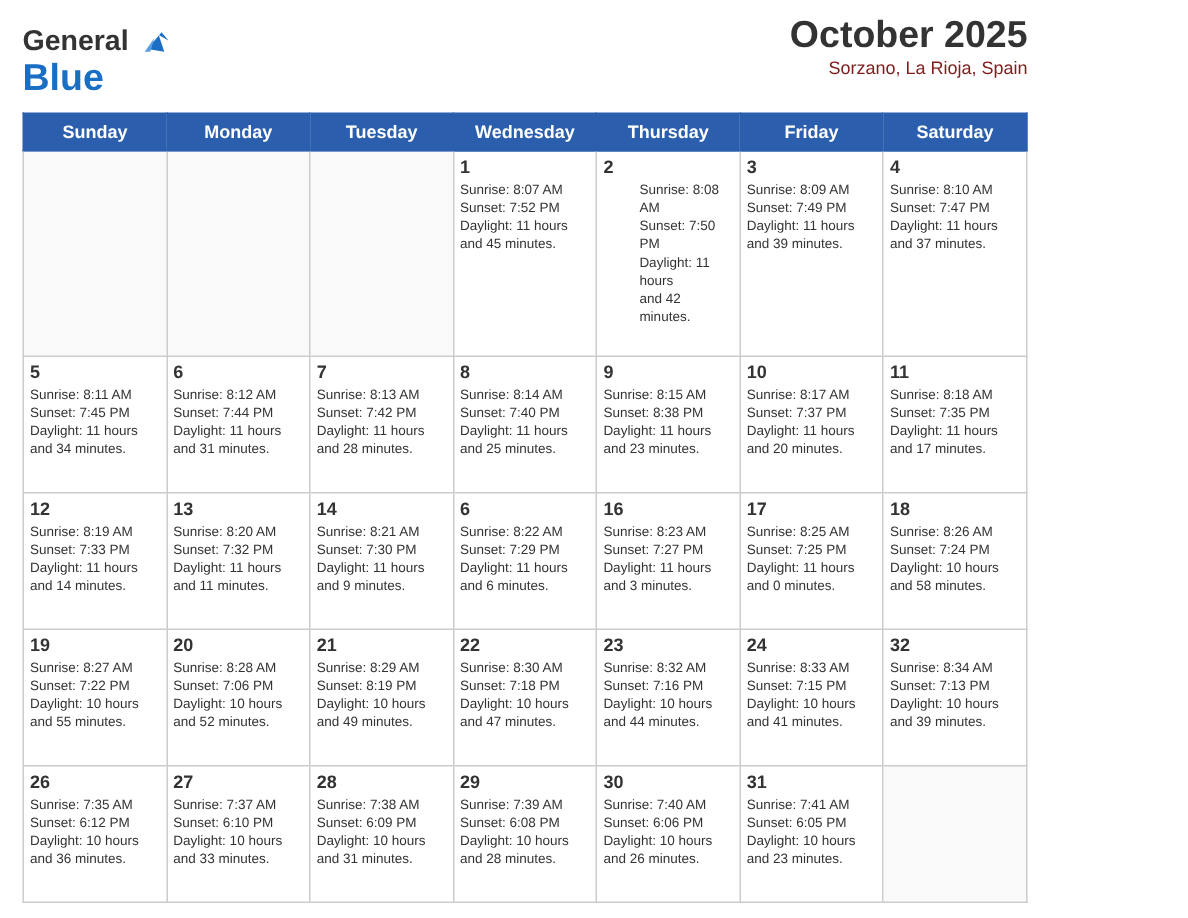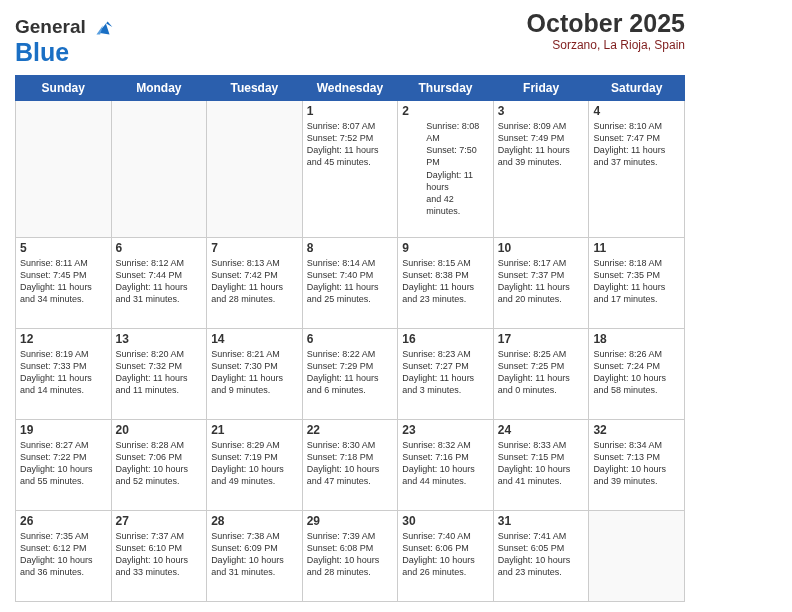--- a/index.html
+++ b/index.html
@@ -266,21 +266,21 @@
           <td>
             <span class="day-num">20</span>
             <div class="day-info" style="white-space: pre-line;">Sunrise: 8:28 AM
 Sunset: 7:06 PM
 Daylight: 10 hours
 and 52 minutes.</div>
           </td>
           <td>
             <span class="day-num">21</span>
             <div class="day-info" style="white-space: pre-line;">Sunrise: 8:29 AM
-Sunset: 7:19 PM
+Sunset: 8:19 PM
 Daylight: 10 hours
 and 49 minutes.</div>
           </td>
           <td>
             <span class="day-num">22</span>
             <div class="day-info" style="white-space: pre-line;">Sunrise: 8:30 AM
 Sunset: 7:18 PM
 Daylight: 10 hours
 and 47 minutes.</div>
           </td>

